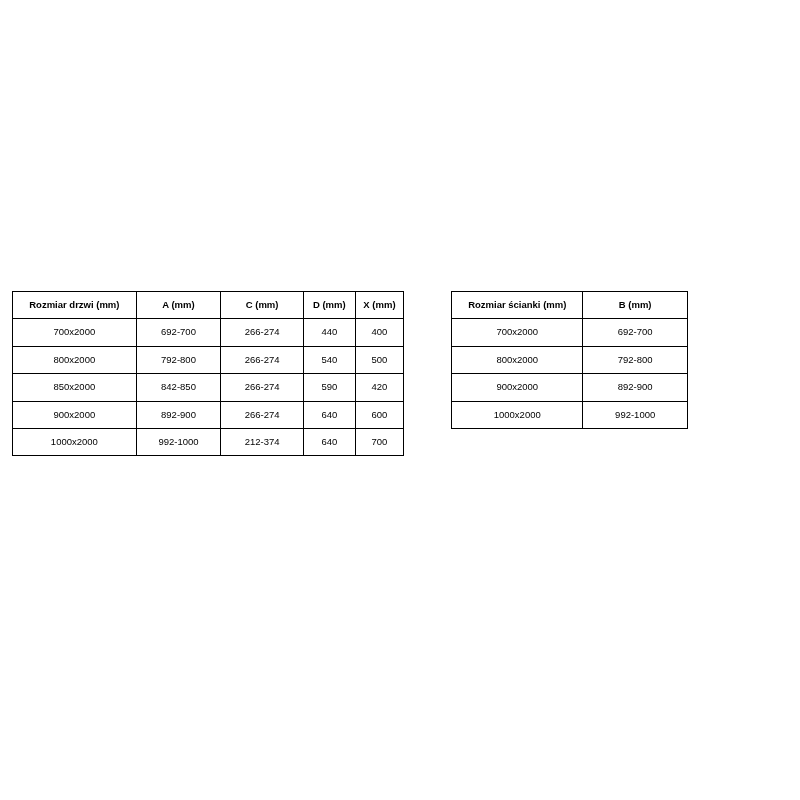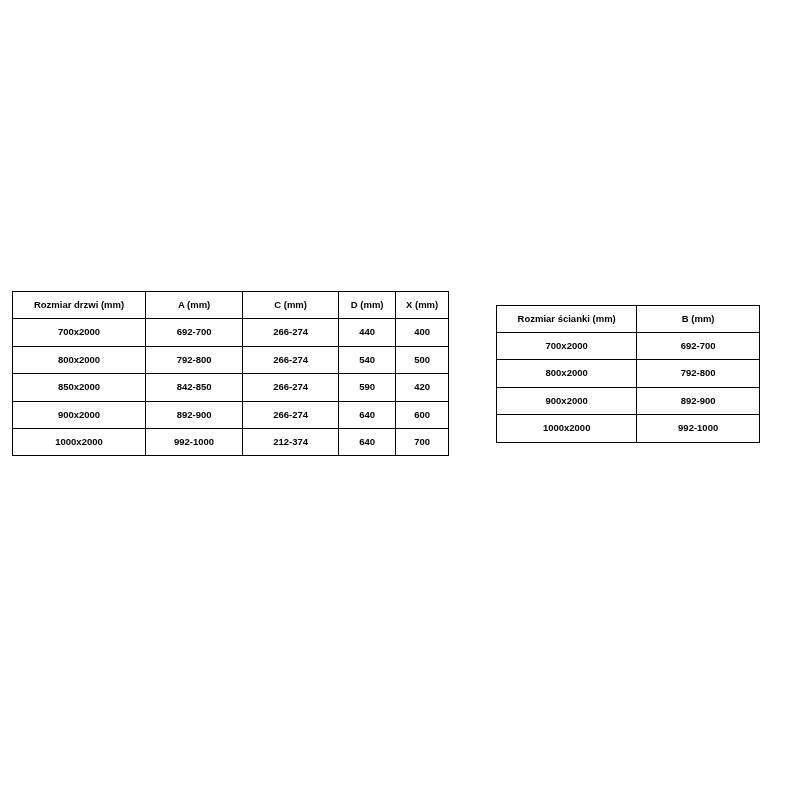--- a/index.html
+++ b/index.html
@@ -20,39 +20,39 @@
     left: 0;
     top: 0;
     width: 800px;
     height: 800px;
   }
 
   .tables-row {
     position: absolute;
     left: 0;
     top: 291px;
-    width: 760px;
+    width: 688px;
     display: flex;
-    align-items: center;
+    align-items: flex-start;
   }
 
   table.spec {
     border-collapse: collapse;
     table-layout: fixed;
     background: #ffffff;
   }
 
   table.spec td,
   table.spec th {
     border: 1px solid #000000;
     text-align: center;
     vertical-align: middle;
     color: #000000;
     font-size: 9.5px;
-    font-weight: bold;
+    font-weight: normal;
     font-family: "Liberation Sans", sans-serif;
     height: 26.4px;
     padding: 0;
     line-height: 1.1;
     white-space: nowrap;
   }
 
   
   #doors-table {
     margin-left: 12px;

